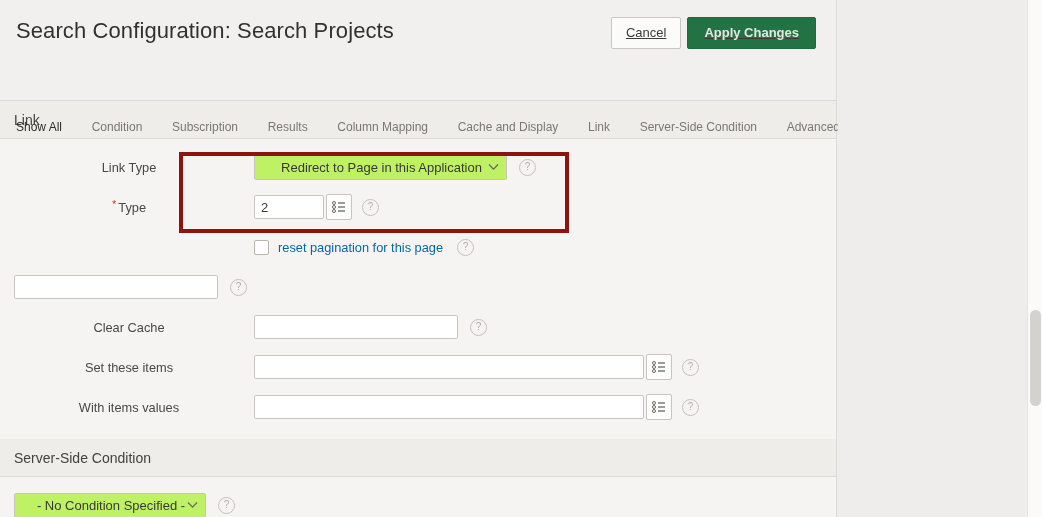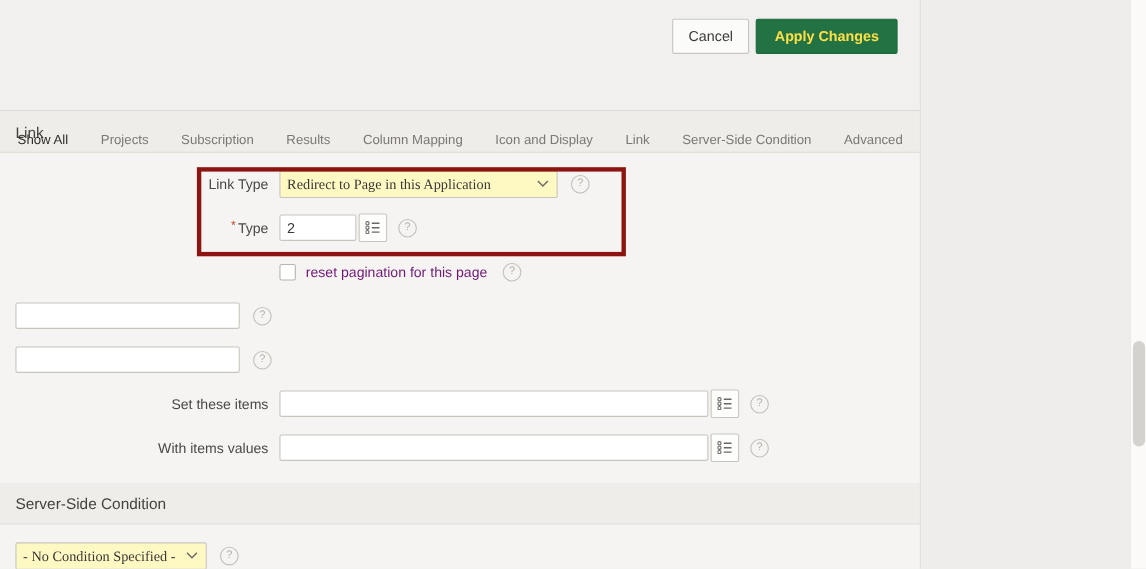--- a/index.html
+++ b/index.html
@@ -62,39 +62,40 @@
     color: #33312e;
     letter-spacing: .1px;
     white-space: nowrap;
   }
   #header-actions {
     position: absolute;
     right: 20px; top: 17px;
     display: flex;
     gap: 6px;
     align-items: flex-start;
+    text-decoration: underline;
   }
   .btn {
     font-family: "Liberation Sans", sans-serif;
     font-size: 13px;
     height: 32px;
     padding: 0 14px;
     border-radius: 2px;
     border: 1px solid #c9c6c1;
     background: #fbfbfa;
     color: #3c3a37;
     cursor: pointer;
     line-height: 30px;
     white-space: nowrap;
     box-sizing: border-box;
   }
   .btn-primary {
     background: #227244;
     border-color: #1d6a3e;
-    color: #fde047;
+    color: #e5e5e5;
     font-weight: bold;
     padding: 0 16px;
   }
 
   
   #tabbar {
     position: relative;
     height: 33px;
     background: #f1f0ee;
     border-bottom: 1px solid #dcdad6;
@@ -151,21 +152,21 @@
   }
   .form-row {
     display: flex;
     align-items: center;
     height: 40px;
     padding-left: 14px;
     box-sizing: border-box;
   }
   .field-label {
     width: 240px;
-    text-align: right;
+    text-align: center;
     padding-right: 10px;
     font-size: 12.8px;
     color: #4a4846;
     box-sizing: border-box;
     white-space: nowrap;
     flex: none;
     position: relative;
   }
   .req-star {
     color: #c0452a;
@@ -183,32 +184,33 @@
     height: 24px;
     border: 1px solid #c8c5c0;
     border-radius: 2px;
     background: #ffffff;
     padding: 0 6px;
     box-sizing: border-box;
     outline: none;
   }
 
   select.sel {
-    font-family: Liberation Serif, serif;
+    font-family: Liberation Sans, sans-serif;
     font-size: 13px;
     color: #3a3836;
     height: 25px;
     border: 1px solid #c8c5c0;
     border-radius: 2px;
-    background: #fef9c3;
+    background: #bef264;
     padding: 0 4px 0 6px;
     box-sizing: border-box;
     outline: none;
     -webkit-appearance: none;
     appearance: none;
+    text-align: center;
   }
   .sel-wrap {
     position: relative;
     display: inline-block;
   }
   .sel-wrap .caret {
     position: absolute;
     right: 8px; top: 50%;
     transform: translateY(-50%);
     pointer-events: none;
@@ -252,21 +254,21 @@
     width: 15px; height: 15px;
     border: 1px solid #b9b5af;
     background: #ffffff;
     border-radius: 2px;
     cursor: pointer;
     box-sizing: border-box;
     flex: none;
   }
   .cbx-label {
     font-size: 12.8px;
-    color: #701a75;
+    color: #0369a1;
     margin-left: 9px;
     cursor: pointer;
     white-space: nowrap;
   }
 
   
   #highlight-box {
     position: absolute;
     left: 179px; top: 152px;
     width: 390px; height: 81px;
@@ -305,34 +307,35 @@
 </head>
 <body>
 
 <div id="app-window">
 
   <div class="ghost-text">No Results Found Message</div>
 
   <div id="content-column">
 
     <div id="page-header">
+      <div id="page-title">Search Configuration: Search Projects</div>
 
       <div id="header-actions">
         <button class="btn">Cancel</button>
         <button class="btn btn-primary">Apply Changes</button>
       </div>
     </div>
 
     <div id="tabbar">
       <div class="tab active">Show All</div>
-      <div class="tab">Projects</div>
+      <div class="tab">Condition</div>
       <div class="tab">Subscription</div>
       <div class="tab">Results</div>
       <div class="tab">Column Mapping</div>
-      <div class="tab">Icon and Display</div>
+      <div class="tab">Cache and Display</div>
       <div class="tab hover-underline">Link</div>
       <div class="tab">Server-Side Condition</div>
       <div class="tab">Advanced</div>
     </div>
 
     <div class="region-header">Link</div>
 
     <div class="form-body" style="padding-top:8px;">
 
       <div class="form-row">
@@ -372,20 +375,21 @@
         <div class="cbx-label">reset pagination for this page</div>
         <div class="help-icon" style="margin-left:14px;">?</div>
       </div>
 
       <div class="form-row">
         <input class="txt" style="width: 204px;" value="">
         <div class="help-icon">?</div>
       </div>
 
       <div class="form-row">
+        <div class="field-label">Clear Cache</div>
         <input class="txt" style="width: 204px;" value="">
         <div class="help-icon">?</div>
       </div>
 
       <div class="form-row">
         <div class="field-label">Set these items</div>
         <input class="txt" style="width: 390px;" value="">
         <div class="picker-btn">
           <svg width="14" height="12" viewBox="0 0 14 12">
             <circle cx="2" cy="2" r="1.5" fill="none" stroke="#6b6864" stroke-width="1"></circle>
@@ -416,21 +420,21 @@
       </div>
 
       <div style="height:12px;"></div>
     </div>
 
     <div class="region-header">Server-Side Condition</div>
 
     <div class="form-body" style="padding-top:8px; height:80px; position:relative;">
       <div class="form-row">
         <div class="sel-wrap">
-          <select class="sel" style="width:174px;">
+          <select class="sel" style="width:192px;">
             <option>- No Condition Specified -</option>
           </select>
           <svg class="caret" viewBox="0 0 11 7">
             <path d="M1 1 L5.5 5.6 L10 1" fill="none" stroke="#6b6864" stroke-width="1.3"></path>
           </svg>
         </div>
         <div class="help-icon">?</div>
       </div>
 
     </div>

